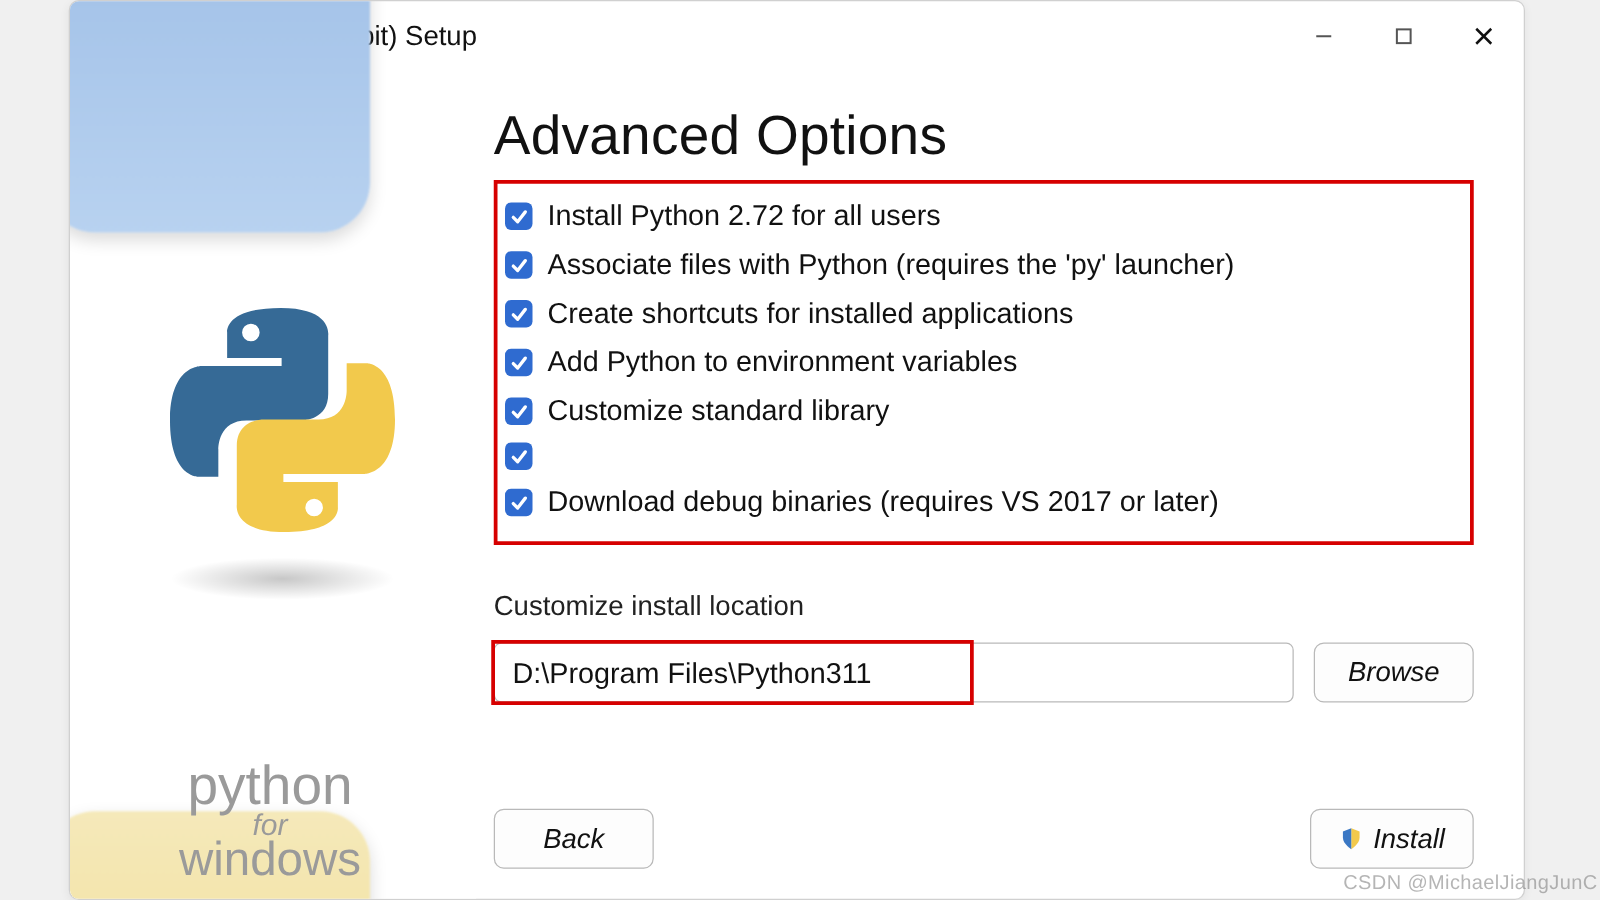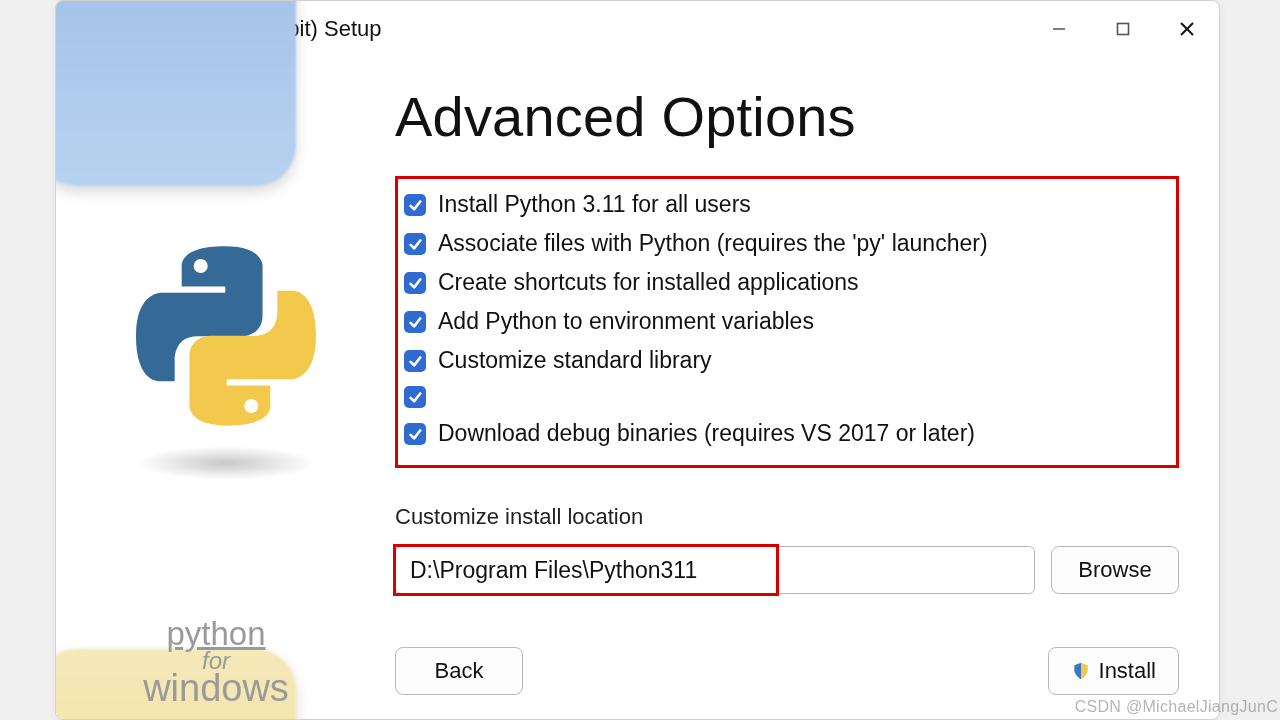--- a/index.html
+++ b/index.html
@@ -22,36 +22,36 @@
   .sidebar { width: 325px; position: relative; background: #fff; }
   .blob-top, .blob-bottom { position:absolute; left:-20px; width:260px; height:260px; border-radius:40px;
     filter: blur(1px); box-shadow: 0 6px 14px rgba(0,0,0,0.15);
   }
   .blob-top { top:-130px; background: linear-gradient(180deg,#9fbfe7,#b8d2f0); }
   .blob-bottom { bottom:-190px; background: linear-gradient(180deg,#f5e9ba,#f2dd8e); }
   .py-logo { position:absolute; top:190px; left:80px; width:180px; height:180px; }
   .py-shadow { position:absolute; top:390px; left:80px; width:180px; height:34px; border-radius:50%;
     background: radial-gradient(ellipse at center, rgba(0,0,0,0.22), rgba(0,0,0,0) 70%); }
   .sidebar-text { position:absolute; bottom:10px; left:40px; color:#9a9a9a; font-family: "Segoe UI Light","Segoe UI",Arial,sans-serif; line-height:1.05; text-align:center; width:240px;}
-  .sidebar-text .p1 { font-size:33px; font-weight:300;text-decoration:underline; }
+  .sidebar-text .p1 { font-size:44px; font-weight:300; }
   .sidebar-text .p2 { font-size:24px; font-style:italic; font-weight:300; margin-top:-4px;}
   .sidebar-text .p3 { font-size:38px; font-weight:300; margin-top:-4px;}
   .main { flex:1; padding: 28px 40px 24px 14px; display:flex; flex-direction:column; }
-  .heading { font-size:56px; font-weight:400; color:#111; margin-bottom:27px; letter-spacing:0.2px;}
+  .heading { font-size:44px; font-weight:400; color:#111; margin-bottom:10px; letter-spacing:0.2px;}
   .opts { border:3px solid #d60000; padding:6px 10px 12px 4px; }
   .opt { display:flex; align-items:center; gap:12px; padding:6px 2px; }
   .chk { width:22px; height:22px; border-radius:5px; background:#2f6bd0; display:flex; align-items:center; justify-content:center; flex-shrink:0;}
   .chk svg { width:14px; height:14px; stroke:#fff; stroke-width:3; fill:none; stroke-linecap:round; stroke-linejoin:round;}
   .opt-label { font-size:23px; color:#111; }
   .loc-label { font-size:22px; color:#222; margin-top:36px; margin-bottom:16px; }
   .loc-row { display:flex; gap:16px; align-items:stretch; }
   .loc-input-wrap { position:relative; flex:1; }
   .loc-input { width:100%; height:48px; border:1px solid #b9b9b9; border-radius:6px; padding:0 14px; font-size:23px; color:#111; background:#fff; }
   .loc-redbox { position:absolute; left:-2px; top:-2px; width:386px; height:52px; border:3px solid #d60000; pointer-events:none; }
-  .btn { height:48px; min-width:128px; padding:0 22px; border:1px solid #b9b9b9; border-radius:8px; background:#fdfdfd; font-size:22px; color:#111; display:flex; align-items:center; justify-content:center; gap:8px;}
+  .btn { height:48px; min-width:128px; padding:0 22px; border:1px solid #b9b9b9; border-radius:8px; background:#fdfdfd; font-size:22px; color:#111; display:flex; align-items:center; justify-content:center; gap:8px;font-style:italic;}
   .footer { margin-top:auto; display:flex; gap:16px; padding-top:28px; }
   .footer .left { }
   .footer .spacer { flex:1; }
   .shield { width:20px; height:20px; }
   .watermark { position:absolute; right:0; bottom:0; font-size:16px; color:rgba(120,120,120,0.55); letter-spacing:0.3px; padding:4px 2px 4px 8px;}
 </style>
 </head>
 <body>
 
 <div class="window">
@@ -102,21 +102,21 @@
     <div class="main">
       <div class="heading">Advanced Options</div>
 
       <div class="opts">
         <div class="opt">
           <span class="chk">
               <svg viewBox="0 0 16 16">
                 <polyline points="3,9 7,13 14,4"></polyline>
               </svg>
             </span>
-          <span class="opt-label">Install Python 3.11 for all users</span>
+          <span class="opt-label">Install Python 2.72 for all users</span>
         </div>
         <div class="opt">
           <span class="chk">
               <svg viewBox="0 0 16 16">
                 <polyline points="3,9 7,13 14,4"></polyline>
               </svg>
             </span>
           <span class="opt-label">Associate files with Python (requires the 'py' launcher)</span>
         </div>
         <div class="opt">

